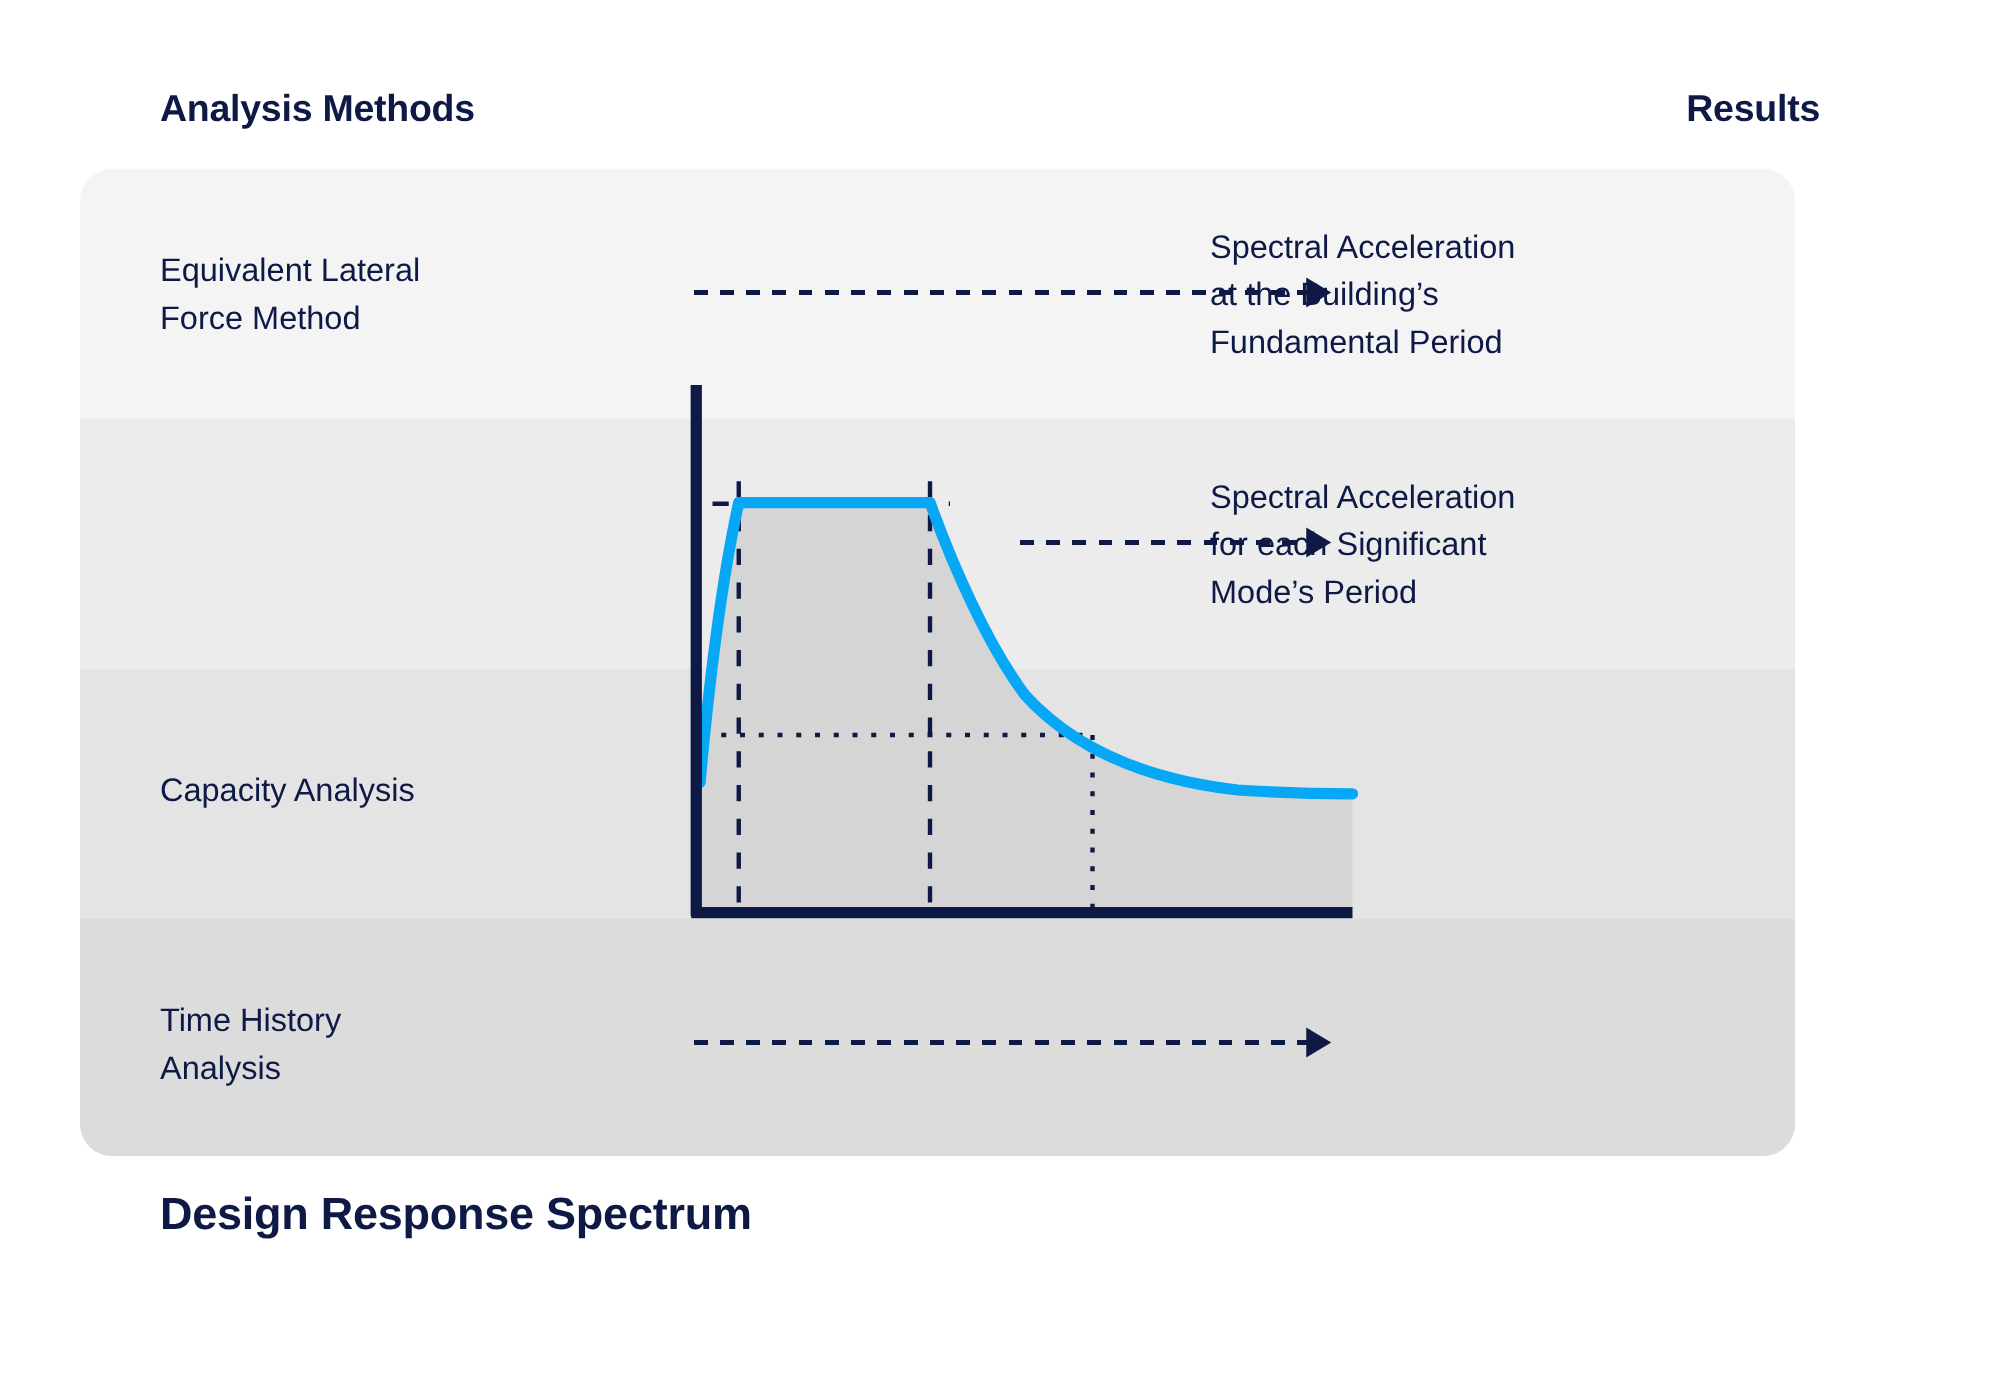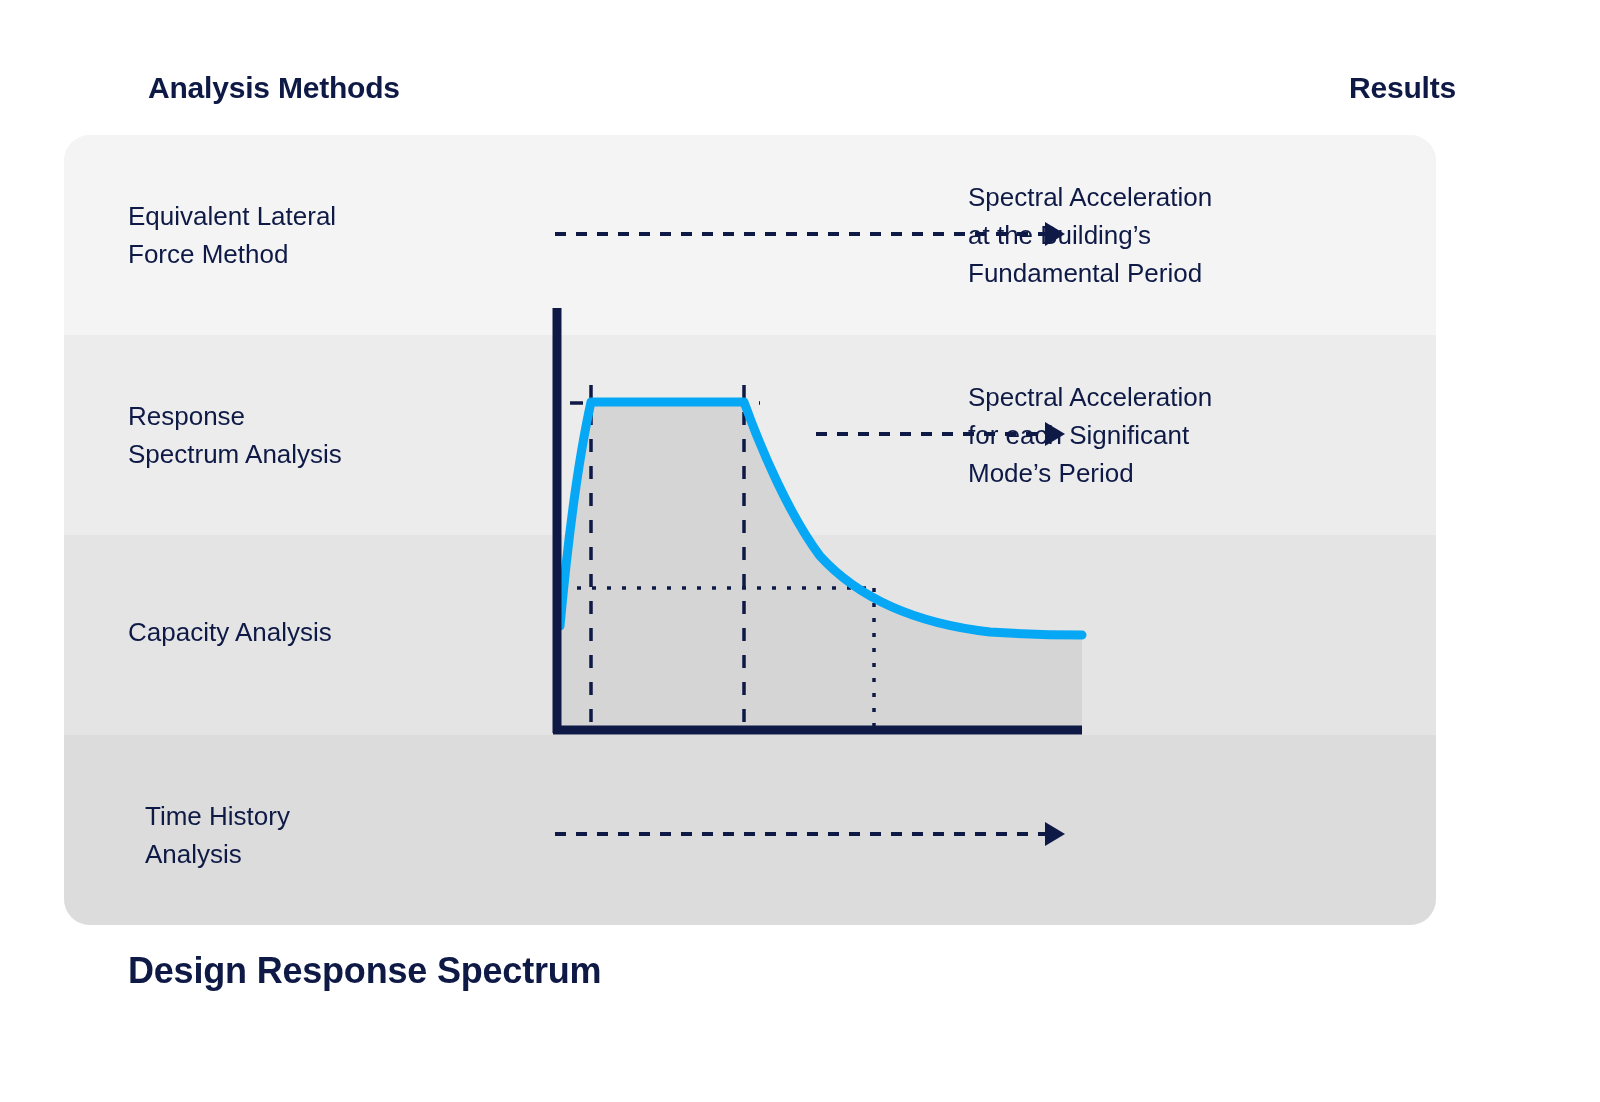--- a/index.html
+++ b/index.html
@@ -32,21 +32,20 @@
     display: flex;
     align-items: center;
     justify-content: space-between;
   }
   .header-title {
     font-size: 30px;
     font-weight: 700;
     letter-spacing: -0.2px;
     color: #0e1a45;
     white-space: nowrap;
-    margin-left: 20px;
   }
   .header-title.right { text-align: left; }
 
   
   .card {
     position: absolute;
     left: 64px;
     top: 135px;
     width: 1372px;
     height: 790px;
@@ -86,21 +85,21 @@
     white-space: pre-line;
   }
 
   
   .row-1 { top: 62px; }
   .row-1r { top: 43px; }
   .row-2 { top: 262px; }
   .row-2r { top: 243px; }
   .row-3 { top: 478px; }
   .row-3r { top: 443px; }
-  .row-4 { top: 662px; margin-left: 17px; }
+  .row-4 { top: 662px; }
   .row-4r { top: 643px; }
 
   
   .arrow {
     position: absolute;
     height: 16px;
     display: flex;
     align-items: center;
   }
   .arrow .shaft {
@@ -152,22 +151,20 @@
 
   <div class="card">
 
     <div class="band band-1"></div>
     <div class="band band-2"></div>
     <div class="band band-3"></div>
     <div class="band band-4"></div>
 
     <div class="method-label row-1">Equivalent Lateral
 Force Method</div>
-    <div class="method-label row-2">Response
-Spectrum Analysis</div>
     <div class="method-label row-3">Capacity Analysis</div>
     <div class="method-label row-4">Time History
 Analysis</div>
 
     <div class="result-label row-1r">Spectral Acceleration
 at the Building’s
 Fundamental Period</div>
     <div class="result-label row-2r">Spectral Acceleration
 for each Significant
 Mode’s Period</div>

